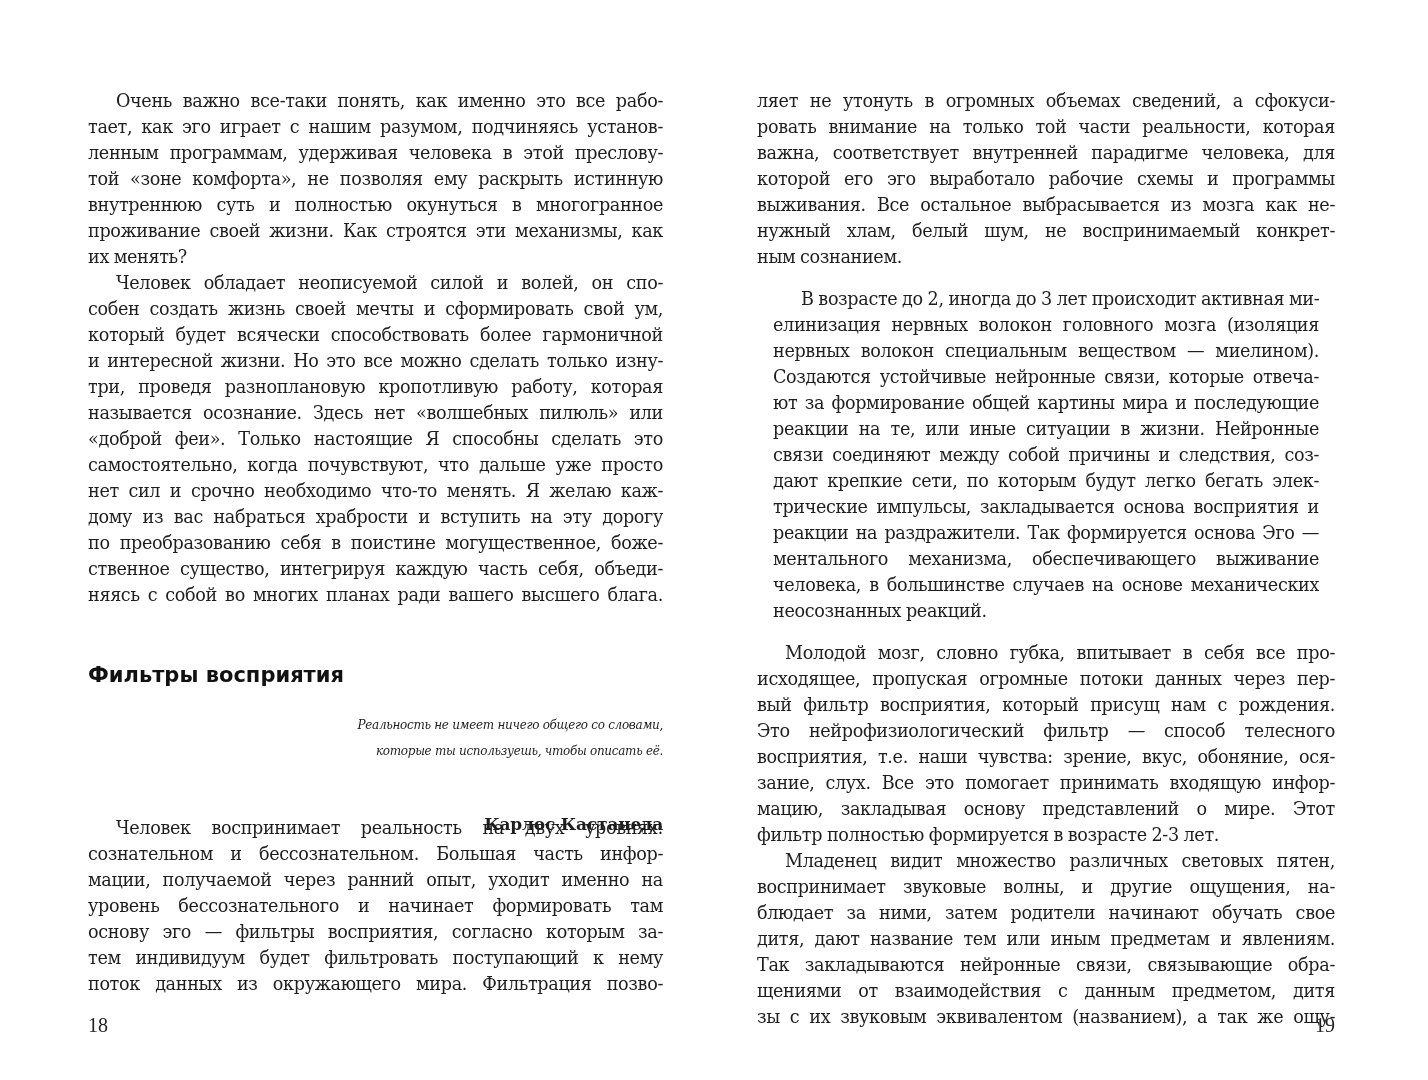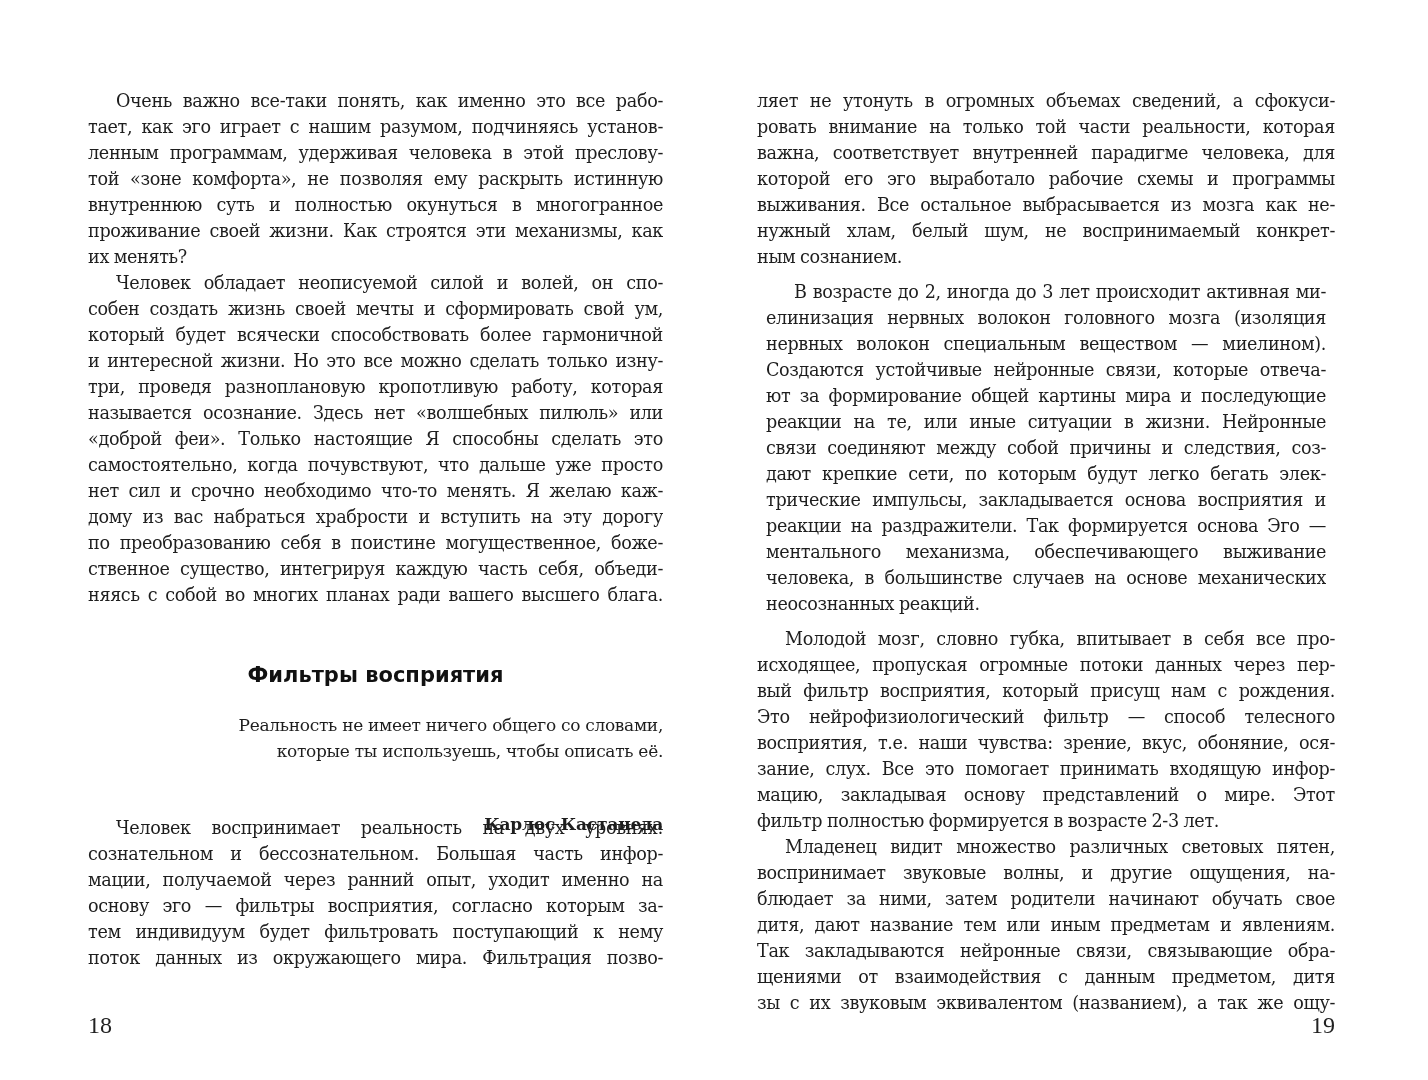--- a/index.html
+++ b/index.html
@@ -14,29 +14,29 @@
   .line {
     display: block; height: 26px; line-height: 26px; font-size: 17.6px;
     text-align: justify; text-align-last: justify; white-space: nowrap;
     letter-spacing: -0.35px; word-spacing: -0.5px;
   }
   .line.last { text-align-last: left; }
   .line.indent { padding-left: 28px; }
   .line-box { display: block; overflow: hidden; }
   .heading {
     position: absolute; left: 88px; width: 575px; top: 660px;
-    text-align: center; font-family: "DejaVu Sans", "Liberation Sans", sans-serif;
+    font-family: "DejaVu Sans", "Liberation Sans", sans-serif;
     font-weight: bold; font-size: 21px; line-height: 30px; color: #111;
   }
   .epigraph { position: absolute; left: 88px; width: 575px; top: 712px; text-align: right; }
-  .epigraph .q { display: block; font-size: 17px; line-height: 26px;
+  .epigraph .q { display: block; font-style: italic; font-size: 12px; line-height: 26px;
                  font-family: "DejaVu Serif", "Liberation Serif", serif; letter-spacing: -0.3px; }
   .epigraph .author { display: block; font-weight: bold; font-size: 17px; line-height: 26px; letter-spacing: -0.2px; margin-top: 47px; }
   .para2 { position: absolute; left: 88px; width: 575px; top: 815px; }
-  .pagenum { position: absolute; top: 1012px; font-size: 24px; line-height: 26px;
+  .pagenum { position: absolute; top: 1012px; font-size: 20px; line-height: 26px;
              font-family: "Liberation Serif", "DejaVu Serif", serif; color: #222; }
   .pagenum-left { left: 88px; }
   .pagenum-right { right: 93px; }
 </style>
 </head>
 <body>
 
 <div class="page page-left">
   <div class="col">
     <p class="line-box" style="margin:0">
@@ -70,40 +70,41 @@
   <div class="epigraph">
     <span class="q">Реальность не имеет ничего общего со словами,</span>
     <span class="q">которые ты используешь, чтобы описать её.</span>
     <span class="author">Карлос Кастанеда</span>
   </div>
 
   <div class="para2">
     <span class="line indent">Человек воспринимает реальность на двух уровнях:</span>
     <span class="line">сознательном и бессознательном. Большая часть инфор-</span>
     <span class="line">мации, получаемой через ранний опыт, уходит именно на</span>
+    <span class="line">уровень бессознательного и начинает формировать там</span>
     <span class="line">основу эго — фильтры восприятия, согласно которым за-</span>
     <span class="line">тем индивидуум будет фильтровать поступающий к нему</span>
     <span class="line">поток данных из окружающего мира. Фильтрация позво-</span>
   </div>
 
   <div class="pagenum pagenum-left">18</div>
 </div>
 
 <div class="page page-right">
   <div class="col">
     <p class="line-box" style="margin:0">
       <span class="line">ляет не утонуть в огромных объемах сведений, а сфокуси-</span>
       <span class="line">ровать внимание на только той части реальности, которая</span>
       <span class="line">важна, соответствует внутренней парадигме человека, для</span>
       <span class="line">которой его эго выработало рабочие схемы и программы</span>
       <span class="line">выживания. Все остальное выбрасывается из мозга как не-</span>
       <span class="line">нужный хлам, белый шум, не воспринимаемый конкрет-</span>
       <span class="line last">ным сознанием.</span>
     </p>
-    <p class="line-box" style="margin:9px">
+    <p class="line-box" style="margin:16px">
       <span class="line indent">В возрасте до 2, иногда до 3 лет происходит активная ми-</span>
       <span class="line">елинизация нервных волокон головного мозга (изоляция</span>
       <span class="line">нервных волокон специальным веществом — миелином).</span>
       <span class="line">Создаются устойчивые нейронные связи, которые отвеча-</span>
       <span class="line">ют за формирование общей картины мира и последующие</span>
       <span class="line">реакции на те, или иные ситуации в жизни. Нейронные</span>
       <span class="line">связи соединяют между собой причины и следствия, соз-</span>
       <span class="line">дают крепкие сети, по которым будут легко бегать элек-</span>
       <span class="line">трические импульсы, закладывается основа восприятия и</span>
       <span class="line">реакции на раздражители. Так формируется основа Эго —</span>

